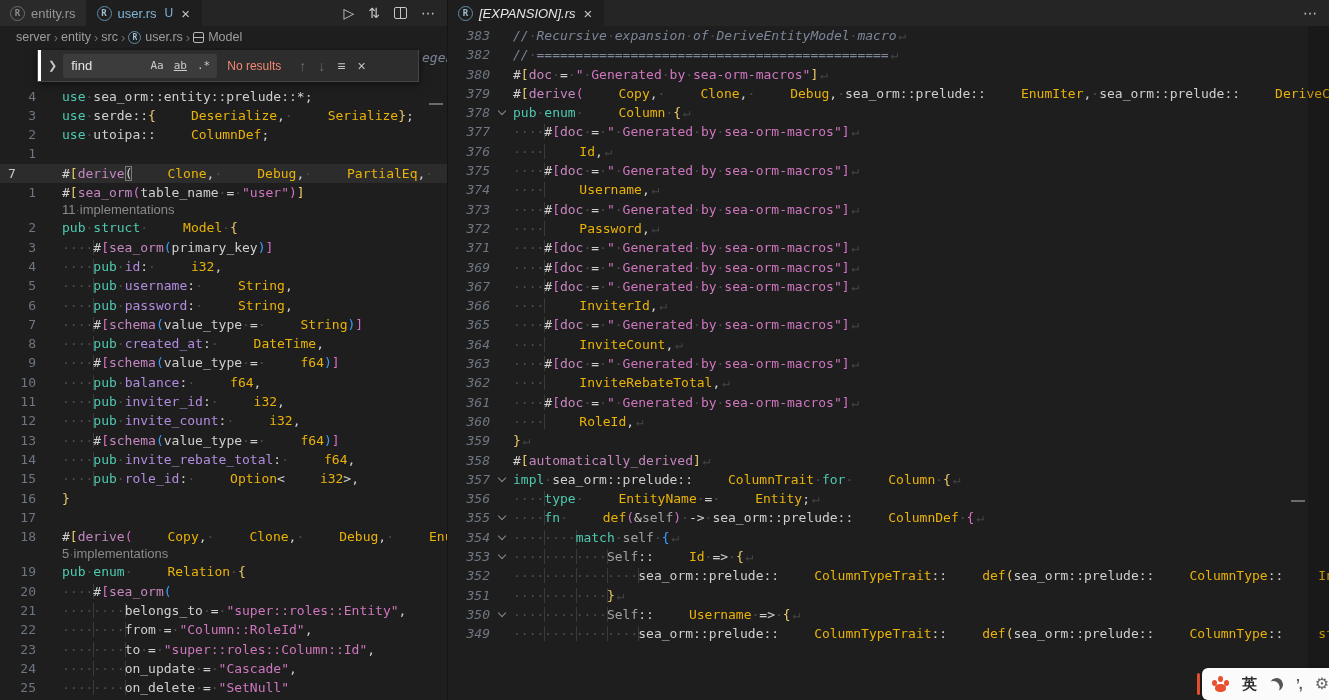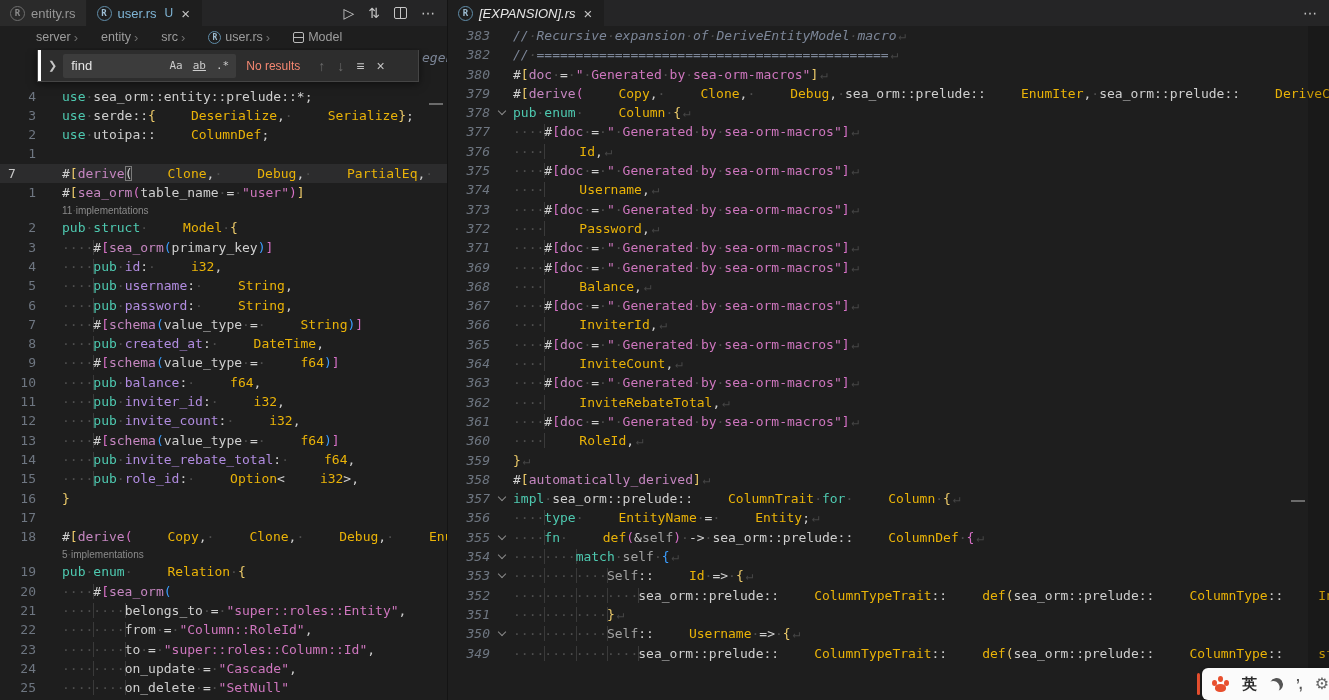--- a/index.html
+++ b/index.html
@@ -26,21 +26,21 @@
   .badge-u { color:#7fb5d6; font-size:12px; margin-left:2px; }
   .close-x { color:#c5c5c5; font-size:15px; padding:0 2px; line-height:1; }
   .tab-actions { margin-left:auto; display:flex; align-items:center; gap:14px; padding:0 12px; color:#c5c5c5; }
   .act { font-size:14px; line-height:1; cursor:pointer; }
   .split-ic { width:13px; height:12px; border:1.2px solid #c5c5c5; border-radius:2px; position:relative; display:inline-block; }
   .split-ic::after { content:""; position:absolute; left:5px; top:0; bottom:0; width:1.2px; background:#c5c5c5; }
 
   
   .breadcrumb { height:22px; display:flex; align-items:center; gap:3px; padding-left:16px;
                 font-size:12.5px; color:#9d9d9d; background:#1e1e1e; flex-shrink:0; }
-  .crumb { cursor:pointer; display:flex; align-items:center; gap:4px;margin-left:20px; }
+  .crumb { cursor:pointer; display:flex; align-items:center; gap:4px; }
   .crumb-sep { color:#6e6e6e; font-size:13px; }
   .struct-icon { width:11px; height:11px; border:1px solid #b9b9b9; border-radius:2px; position:relative; display:inline-block; }
   .struct-icon::after { content:""; position:absolute; left:0; right:0; top:4px; height:1px; background:#b9b9b9; }
   .rust-icon.mini { width:13px; height:13px; font-size:8px; }
 
   
   .editor { position:relative; flex:1; overflow:hidden; background:#1e1e1e;
             font-family:"DejaVu Sans Mono", monospace; font-size:13px; }
   .row { display:flex; height:19.3px; line-height:19.3px; white-space:pre; }
   .row.lens-row { height:16px; line-height:16px; }
@@ -64,34 +64,34 @@
   .tok-ty  { color:#eab308;margin-left:35px; }
   .tok-mac { color:#c586c0; }
   .tok-str { color:#ce76be; }
   .tok-fld { color:#b18ce0; }
   .tok-pl  { color:#cfcfcf; }
   .tok-cm  { color:#7c8698; font-style:italic; }
   .tok-slf { color:#a3a3a3; }
   .tok-b1  { color:#edcb6a; }
   .tok-b2  { color:#d670c6; }
   .tok-b3  { color:#3b9eff; }
-  .tok-lens{ color:#8a8a8a; font-family:"Liberation Sans", sans-serif; font-size:10px; }
+  .tok-lens{ color:#8a8a8a; font-family:"Liberation Sans", sans-serif; font-size:13px; }
   .tok-cur { background:#ffffff; color:#1e1e1e; }
   .tok-bm  { color:#cfcfcf; outline:1px solid #7a7a7a; outline-offset:-1px; }
   .ws  { color:#4e4e4e; }
   .iw  { border-right:1px solid #3a3a3a; margin-right:-1px; }
   .ret { color:#454545; padding-left:2px; }
 
   
   .find-widget { position:absolute; left:37px; top:2px; height:32px; width:382px; background:#2d2d2d;
                  border:1px solid #454545; border-top:none; box-shadow:0 2px 8px rgba(0,0,0,.5);
                  display:flex; align-items:center; z-index:30; font-family:"Liberation Sans", sans-serif; }
   .find-sash { position:absolute; left:0; top:0; bottom:0; width:3px; background:#ffffff; }
   .find-chevron { color:#c5c5c5; font-size:11px; padding:0 6px 0 10px; cursor:pointer; }
-  .find-input { background:#3c3c3c; height:24px; width:173px; display:flex; align-items:center;
+  .find-input { background:#3c3c3c; height:24px; width:154px; display:flex; align-items:center;
                 padding-left:8px; border-radius:2px; }
   .find-text { color:#e6e6e6; font-size:13px; flex:1; }
   .find-toggles { display:flex; gap:4px; padding-right:4px; color:#cccccc; font-size:11px; }
   .tgl { padding:1px 3px; border-radius:3px; cursor:pointer; font-family:"DejaVu Sans Mono", monospace; }
   .tgl.uline { text-decoration:underline; }
   .find-results { color:#f48771; font-size:12px; margin-left:10px; width:70px; }
   .find-nav { display:flex; align-items:center; gap:12px; margin-left:2px; font-size:14px; }
   .nav-dis { color:#6b6b6b; }
   .nav-en  { color:#c5c5c5; cursor:pointer; }
 
@@ -237,21 +237,20 @@
         <div class="row"><div class="gut"><span class="lnum">379</span><span class="chev"></span></div><div class="code"><span class="tok-pl">#</span><span class="tok-b1">[</span><span class="tok-mac">derive</span><span class="tok-b2">(</span><span class="tok-ty">Copy</span><span class="tok-pl">,<span class="ws">·</span></span><span class="tok-ty">Clone</span><span class="tok-pl">,<span class="ws">·</span></span><span class="tok-ty">Debug</span><span class="tok-pl">,<span class="ws">·</span>sea_orm::prelude::</span><span class="tok-ty">EnumIter</span><span class="tok-pl">,<span class="ws">·</span>sea_orm::prelude::</span><span class="tok-ty">DeriveColumn</span><span class="tok-b2">)</span><span class="tok-b1">]</span><span class="ret">↵</span></div></div>
         <div class="row"><div class="gut"><span class="lnum">378</span><span class="chev"><i></i></span></div><div class="code"><span class="tok-kw">pub</span><span class="tok-pl"><span class="ws">·</span></span><span class="tok-kw">enum</span><span class="tok-pl"><span class="ws">·</span></span><span class="tok-ty">Column</span><span class="tok-pl"><span class="ws">·</span></span><span class="tok-b1">{</span><span class="ret">↵</span></div></div>
         <div class="row"><div class="gut"><span class="lnum">377</span><span class="chev"></span></div><div class="code"><span class="iw"><span class="tok-pl"><span class="ws">·</span><span class="ws">·</span><span class="ws">·</span><span class="ws">·</span></span></span><span class="tok-pl">#</span><span class="tok-b2">[</span><span class="tok-mac">doc</span><span class="tok-pl"><span class="ws">·</span>=<span class="ws">·</span></span><span class="tok-str">"<span class="ws">·</span>Generated<span class="ws">·</span>by<span class="ws">·</span>sea-orm-macros"</span><span class="tok-b2">]</span><span class="ret">↵</span></div></div>
         <div class="row"><div class="gut"><span class="lnum">376</span><span class="chev"></span></div><div class="code"><span class="iw"><span class="tok-pl"><span class="ws">·</span><span class="ws">·</span><span class="ws">·</span><span class="ws">·</span></span></span><span class="tok-ty">Id</span><span class="tok-pl">,</span><span class="ret">↵</span></div></div>
         <div class="row"><div class="gut"><span class="lnum">375</span><span class="chev"></span></div><div class="code"><span class="iw"><span class="tok-pl"><span class="ws">·</span><span class="ws">·</span><span class="ws">·</span><span class="ws">·</span></span></span><span class="tok-pl">#</span><span class="tok-b2">[</span><span class="tok-mac">doc</span><span class="tok-pl"><span class="ws">·</span>=<span class="ws">·</span></span><span class="tok-str">"<span class="ws">·</span>Generated<span class="ws">·</span>by<span class="ws">·</span>sea-orm-macros"</span><span class="tok-b2">]</span><span class="ret">↵</span></div></div>
         <div class="row"><div class="gut"><span class="lnum">374</span><span class="chev"></span></div><div class="code"><span class="iw"><span class="tok-pl"><span class="ws">·</span><span class="ws">·</span><span class="ws">·</span><span class="ws">·</span></span></span><span class="tok-ty">Username</span><span class="tok-pl">,</span><span class="ret">↵</span></div></div>
         <div class="row"><div class="gut"><span class="lnum">373</span><span class="chev"></span></div><div class="code"><span class="iw"><span class="tok-pl"><span class="ws">·</span><span class="ws">·</span><span class="ws">·</span><span class="ws">·</span></span></span><span class="tok-pl">#</span><span class="tok-b2">[</span><span class="tok-mac">doc</span><span class="tok-pl"><span class="ws">·</span>=<span class="ws">·</span></span><span class="tok-str">"<span class="ws">·</span>Generated<span class="ws">·</span>by<span class="ws">·</span>sea-orm-macros"</span><span class="tok-b2">]</span><span class="ret">↵</span></div></div>
         <div class="row"><div class="gut"><span class="lnum">372</span><span class="chev"></span></div><div class="code"><span class="iw"><span class="tok-pl"><span class="ws">·</span><span class="ws">·</span><span class="ws">·</span><span class="ws">·</span></span></span><span class="tok-ty">Password</span><span class="tok-pl">,</span><span class="ret">↵</span></div></div>
         <div class="row"><div class="gut"><span class="lnum">371</span><span class="chev"></span></div><div class="code"><span class="iw"><span class="tok-pl"><span class="ws">·</span><span class="ws">·</span><span class="ws">·</span><span class="ws">·</span></span></span><span class="tok-pl">#</span><span class="tok-b2">[</span><span class="tok-mac">doc</span><span class="tok-pl"><span class="ws">·</span>=<span class="ws">·</span></span><span class="tok-str">"<span class="ws">·</span>Generated<span class="ws">·</span>by<span class="ws">·</span>sea-orm-macros"</span><span class="tok-b2">]</span><span class="ret">↵</span></div></div>
         <div class="row"><div class="gut"><span class="lnum">369</span><span class="chev"></span></div><div class="code"><span class="iw"><span class="tok-pl"><span class="ws">·</span><span class="ws">·</span><span class="ws">·</span><span class="ws">·</span></span></span><span class="tok-pl">#</span><span class="tok-b2">[</span><span class="tok-mac">doc</span><span class="tok-pl"><span class="ws">·</span>=<span class="ws">·</span></span><span class="tok-str">"<span class="ws">·</span>Generated<span class="ws">·</span>by<span class="ws">·</span>sea-orm-macros"</span><span class="tok-b2">]</span><span class="ret">↵</span></div></div>
-        <div class="row"><div class="gut"><span class="lnum">368</span><span class="chev"></span></div><div class="code"><span class="iw"><span class="tok-pl"><span class="ws">·</span><span class="ws">·</span><span class="ws">·</span><span class="ws">·</span></span></span><span class="tok-ty">Balance</span><span class="tok-pl">,</span><span class="ret">↵</span></div></div>
         <div class="row"><div class="gut"><span class="lnum">367</span><span class="chev"></span></div><div class="code"><span class="iw"><span class="tok-pl"><span class="ws">·</span><span class="ws">·</span><span class="ws">·</span><span class="ws">·</span></span></span><span class="tok-pl">#</span><span class="tok-b2">[</span><span class="tok-mac">doc</span><span class="tok-pl"><span class="ws">·</span>=<span class="ws">·</span></span><span class="tok-str">"<span class="ws">·</span>Generated<span class="ws">·</span>by<span class="ws">·</span>sea-orm-macros"</span><span class="tok-b2">]</span><span class="ret">↵</span></div></div>
         <div class="row"><div class="gut"><span class="lnum">366</span><span class="chev"></span></div><div class="code"><span class="iw"><span class="tok-pl"><span class="ws">·</span><span class="ws">·</span><span class="ws">·</span><span class="ws">·</span></span></span><span class="tok-ty">InviterId</span><span class="tok-pl">,</span><span class="ret">↵</span></div></div>
         <div class="row"><div class="gut"><span class="lnum">365</span><span class="chev"></span></div><div class="code"><span class="iw"><span class="tok-pl"><span class="ws">·</span><span class="ws">·</span><span class="ws">·</span><span class="ws">·</span></span></span><span class="tok-pl">#</span><span class="tok-b2">[</span><span class="tok-mac">doc</span><span class="tok-pl"><span class="ws">·</span>=<span class="ws">·</span></span><span class="tok-str">"<span class="ws">·</span>Generated<span class="ws">·</span>by<span class="ws">·</span>sea-orm-macros"</span><span class="tok-b2">]</span><span class="ret">↵</span></div></div>
         <div class="row"><div class="gut"><span class="lnum">364</span><span class="chev"></span></div><div class="code"><span class="iw"><span class="tok-pl"><span class="ws">·</span><span class="ws">·</span><span class="ws">·</span><span class="ws">·</span></span></span><span class="tok-ty">InviteCount</span><span class="tok-pl">,</span><span class="ret">↵</span></div></div>
         <div class="row"><div class="gut"><span class="lnum">363</span><span class="chev"></span></div><div class="code"><span class="iw"><span class="tok-pl"><span class="ws">·</span><span class="ws">·</span><span class="ws">·</span><span class="ws">·</span></span></span><span class="tok-pl">#</span><span class="tok-b2">[</span><span class="tok-mac">doc</span><span class="tok-pl"><span class="ws">·</span>=<span class="ws">·</span></span><span class="tok-str">"<span class="ws">·</span>Generated<span class="ws">·</span>by<span class="ws">·</span>sea-orm-macros"</span><span class="tok-b2">]</span><span class="ret">↵</span></div></div>
         <div class="row"><div class="gut"><span class="lnum">362</span><span class="chev"></span></div><div class="code"><span class="iw"><span class="tok-pl"><span class="ws">·</span><span class="ws">·</span><span class="ws">·</span><span class="ws">·</span></span></span><span class="tok-ty">InviteRebateTotal</span><span class="tok-pl">,</span><span class="ret">↵</span></div></div>
         <div class="row"><div class="gut"><span class="lnum">361</span><span class="chev"></span></div><div class="code"><span class="iw"><span class="tok-pl"><span class="ws">·</span><span class="ws">·</span><span class="ws">·</span><span class="ws">·</span></span></span><span class="tok-pl">#</span><span class="tok-b2">[</span><span class="tok-mac">doc</span><span class="tok-pl"><span class="ws">·</span>=<span class="ws">·</span></span><span class="tok-str">"<span class="ws">·</span>Generated<span class="ws">·</span>by<span class="ws">·</span>sea-orm-macros"</span><span class="tok-b2">]</span><span class="ret">↵</span></div></div>
         <div class="row"><div class="gut"><span class="lnum">360</span><span class="chev"></span></div><div class="code"><span class="iw"><span class="tok-pl"><span class="ws">·</span><span class="ws">·</span><span class="ws">·</span><span class="ws">·</span></span></span><span class="tok-ty">RoleId</span><span class="tok-pl">,</span><span class="ret">↵</span></div></div>
         <div class="row"><div class="gut"><span class="lnum">359</span><span class="chev"></span></div><div class="code"><span class="tok-b1">}</span><span class="ret">↵</span></div></div>
         <div class="row"><div class="gut"><span class="lnum">358</span><span class="chev"></span></div><div class="code"><span class="tok-pl">#</span><span class="tok-b1">[</span><span class="tok-mac">automatically_derived</span><span class="tok-b1">]</span><span class="ret">↵</span></div></div>

